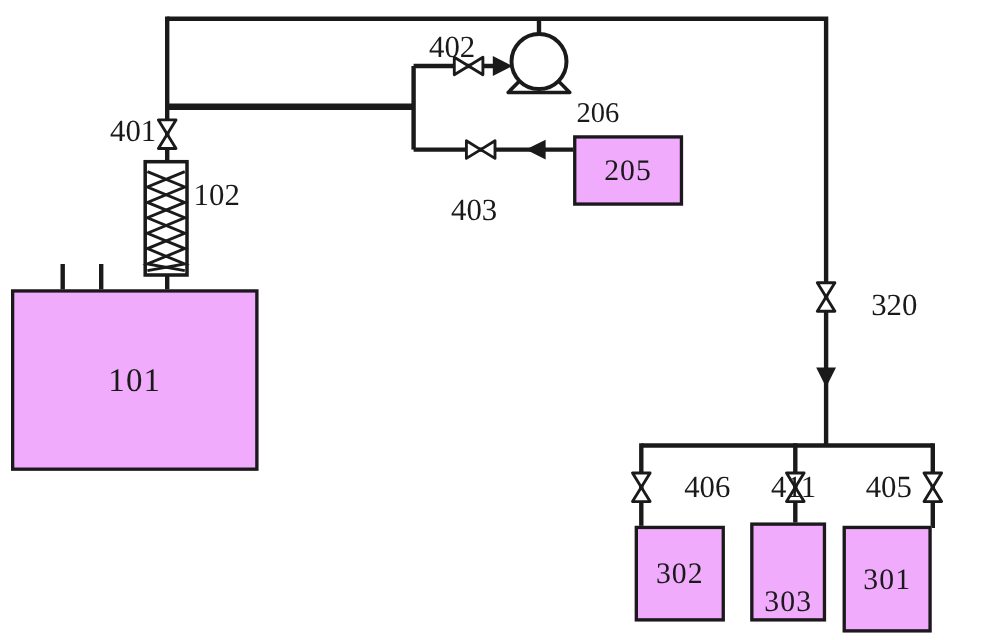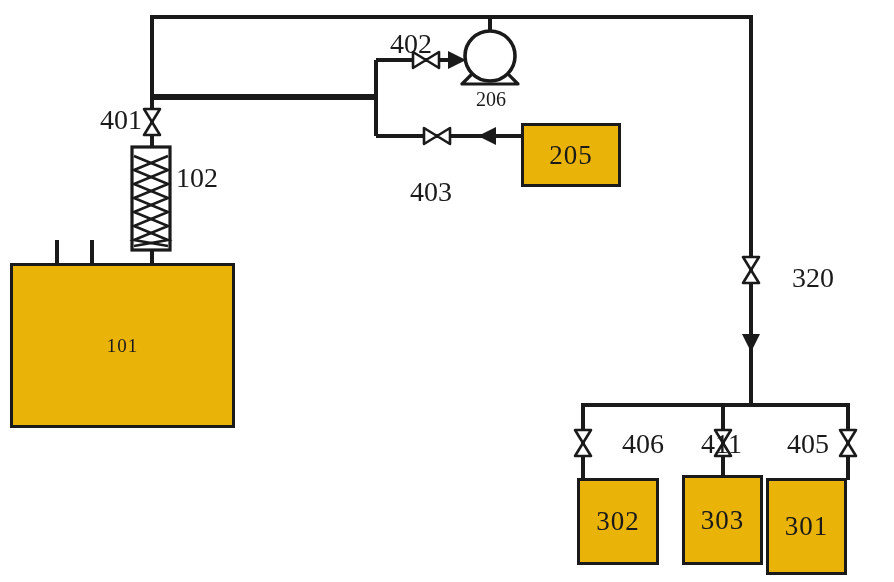--- a/index.html
+++ b/index.html
@@ -8,32 +8,32 @@
     width:894px;height:582px;
     background:#ffffff;
     font-family:"Liberation Serif", serif;
     color:#1a1a1a;
     overflow:hidden;
   }
   #pipes{position:absolute;left:0;top:0;width:894px;height:582px;}
   .box{
     position:absolute;
     border:3px solid #1a1a1a;
-    background:#eab308;
+    background:#f0abfc;
     display:flex;align-items:center;justify-content:center;
     box-sizing:border-box;
   }
   .box .lbl{font-size:27px;letter-spacing:1px;}
-  .box-101 .lbl{font-size:19px;}
+  .box-101 .lbl{font-size:30px;}
   .flabel{
     position:absolute;
     font-size:28px;
     white-space:nowrap;
   }
-  .flabel.big{font-size:20px;}
+  .flabel.big{font-size:26px;margin-left:48px;}
 </style>
 </head>
 <body>
 
 <div id="stage">
 
   <svg id="pipes" viewBox="0 0 894 582" xmlns="http://www.w3.org/2000/svg">
 
     <g stroke="#1a1a1a" stroke-width="4" fill="none">
 
@@ -127,21 +127,21 @@
 
 
   <div class="box" style="left:521px;top:123px;width:100px;height:64px;">
     <span class="lbl">205</span>
   </div>
 
   <div class="box" style="left:577px;top:478px;width:82px;height:87px;">
     <span class="lbl">302</span>
   </div>
 
-  <div class="box" style="left:682px;top:475px;width:81px;height:90px;">
+  <div class="box" style="left:682px;top:475px;width:69px;height:90px;align-items:flex-end;">
     <span class="lbl">303</span>
   </div>
 
   <div class="box" style="left:766px;top:478px;width:81px;height:97px;">
     <span class="lbl">301</span>
   </div>
 
   <div class="flabel" style="left:100px;top:104px;text-align:center;">401</div>
 
   <div class="flabel" style="left:176px;top:162px;">102</div>

